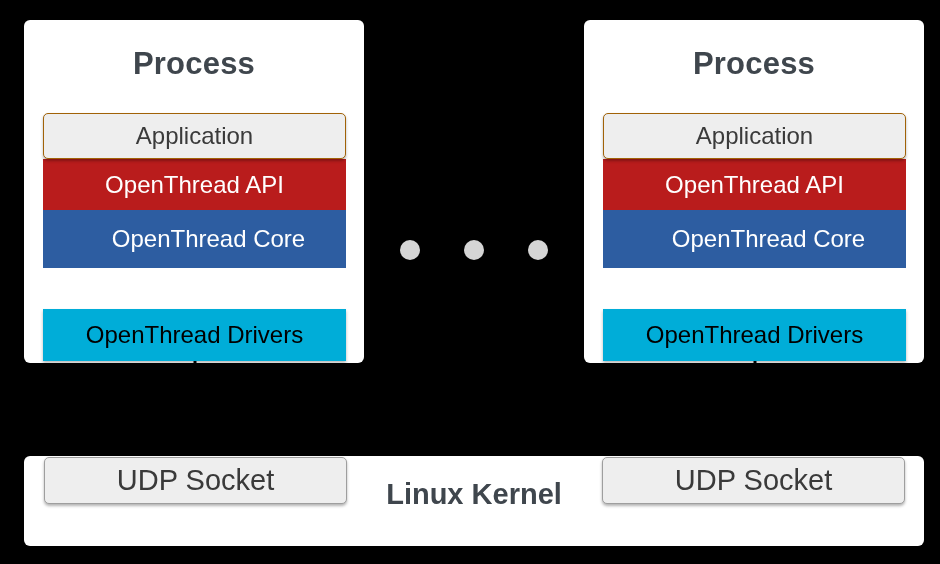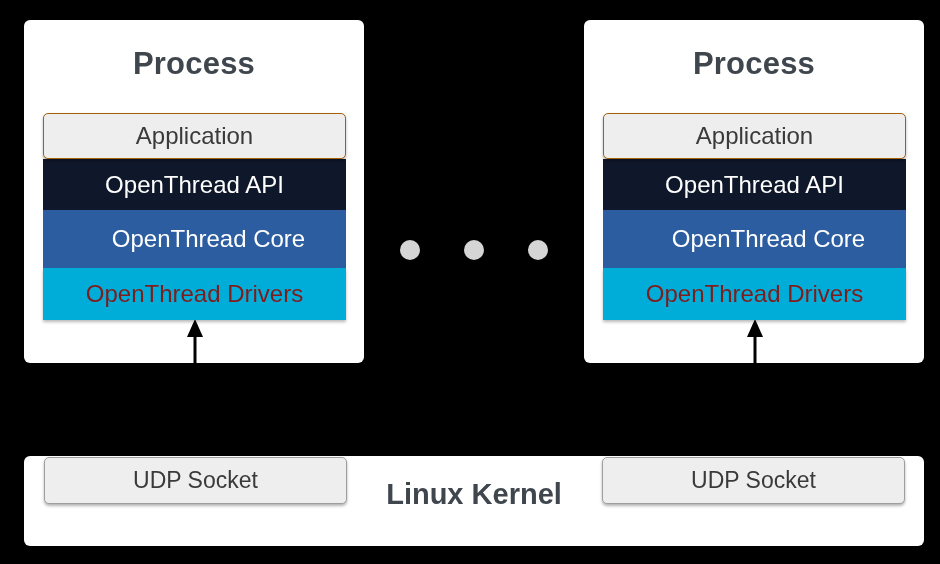--- a/index.html
+++ b/index.html
@@ -69,40 +69,41 @@
     background: #eeeeee;
     border: 1px solid #a16207;
     border-radius: 5px;
     color: #3a3a3a;
     box-shadow: 0 2px 3px rgba(0,0,0,0.30);
     position: relative;
     z-index: 3;
   }
   .layer.api {
     height: 51px;
-    background: #0f172a;
+    background: #b91c1c;
     color: #ffffff;
     position: relative;
     z-index: 2;
   }
   .layer.core {
     height: 58px;
     background: #2D5DA1;
     color: #ffffff;
     position: relative;
     z-index: 2;
     padding-left: 28px;
   }
   .layer.drivers {
     height: 52px;
     background: #00ADD8;
-    color: #7f1d1d;
+    color: #000000;
     position: relative;
     z-index: 2;
     box-shadow: 0 2px 3px rgba(0,0,0,0.28);
+    margin-top: 41px;
   }
 
   
   .arrow-up {
     position: absolute;
     width: 18px;
     height: 44px;
   }
   .arrow-up.left-arrow  { left: 182px; top: 319px; }
   .arrow-up.right-arrow { left: 742px; top: 319px; }
@@ -141,21 +142,21 @@
     position: absolute;
     box-sizing: border-box;
     top: 1px;
     height: 47px;
     background: #eeeeee;
     border: 1px solid #9e9e9e;
     border-radius: 5px;
     display: flex;
     align-items: center;
     justify-content: center;
-    font-size: 23px;
+    font-size: 29px;
     color: #3a3a3a;
     box-shadow: 0 2px 3px rgba(0,0,0,0.30);
     line-height: 1;
   }
   .socket-box.left-socket  { left: 20px;  width: 303px; }
   .socket-box.right-socket { left: 578px; width: 303px; }
 
   .kernel-label {
     position: absolute;
     left: 0;

